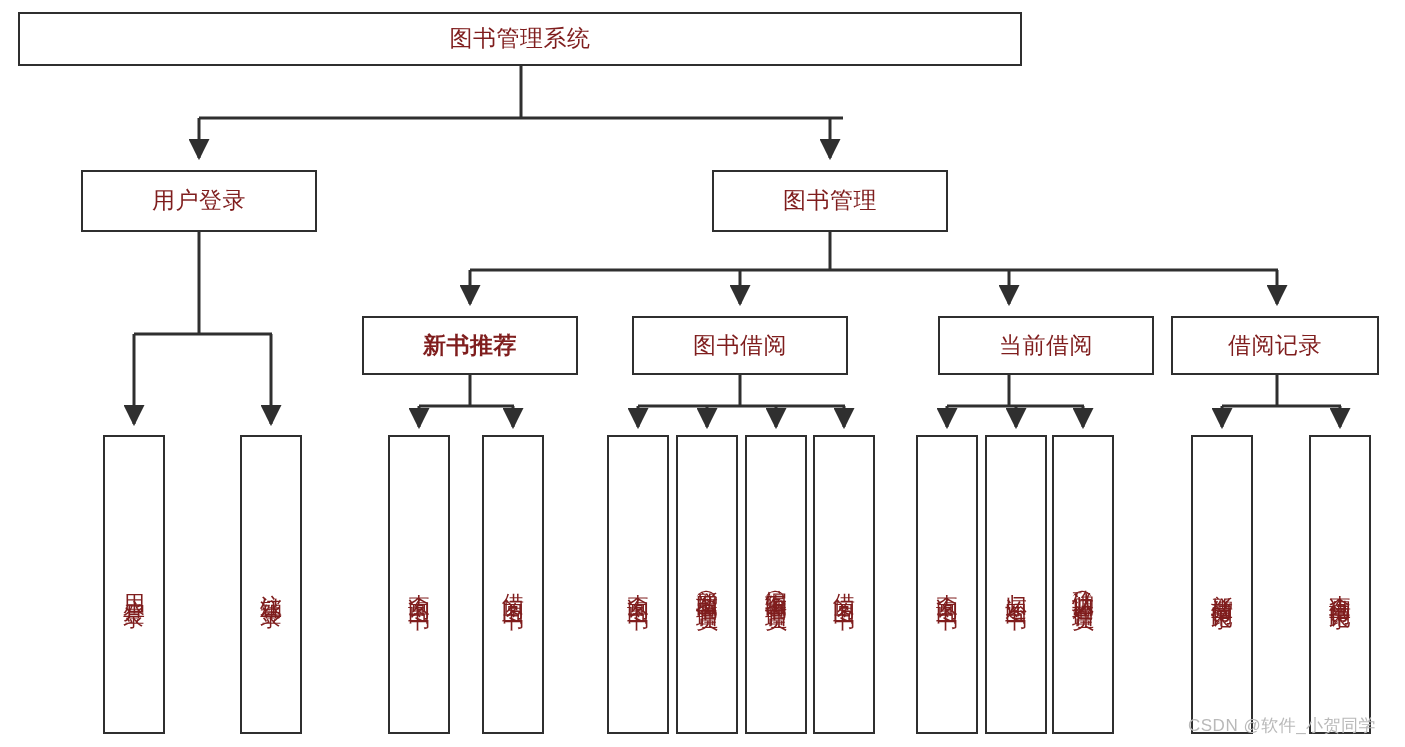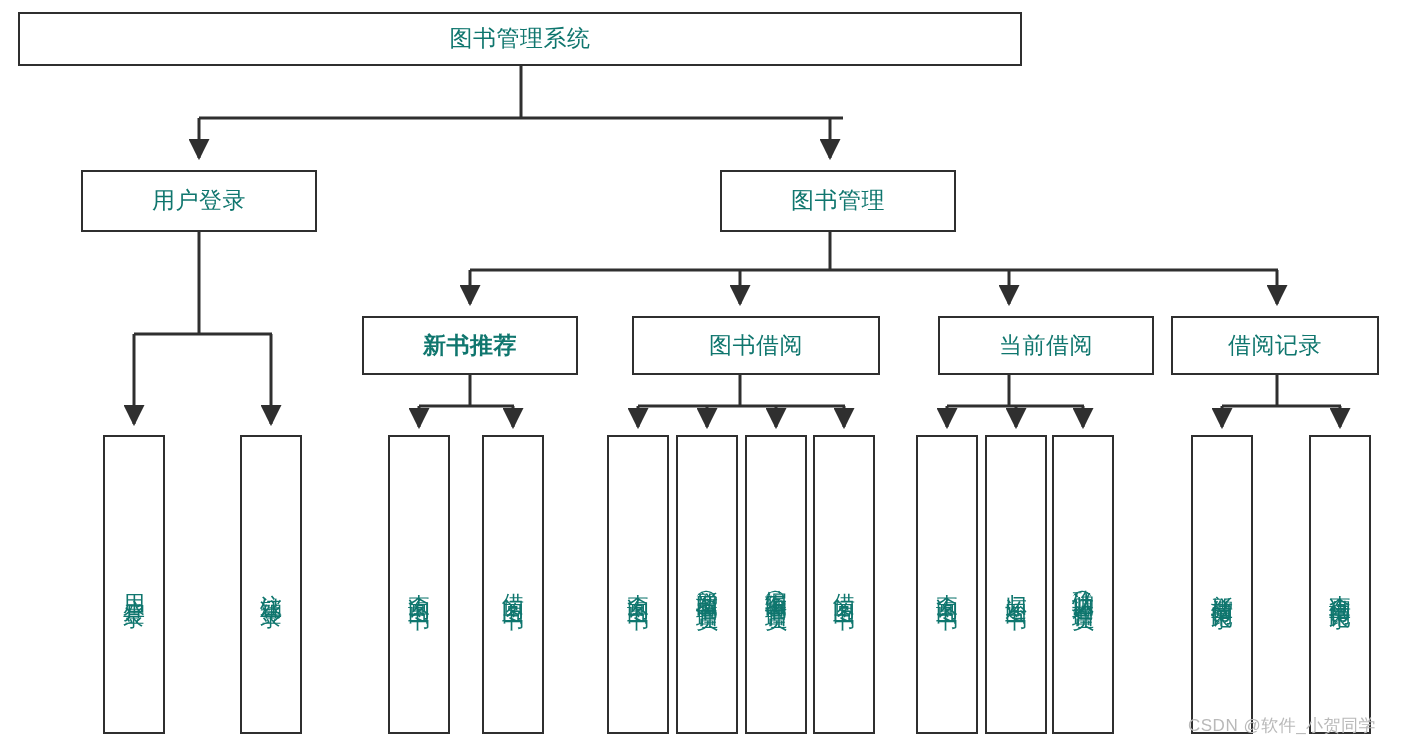--- a/index.html
+++ b/index.html
@@ -30,21 +30,21 @@
     position: absolute;
     box-sizing: border-box;
     background: #ffffff;
     border: 2px solid #2f2f2f;
     display: flex;
     align-items: center;
     justify-content: center;
     z-index: 2;
   }
   .node-label {
-    color: #0f766e;
+    color: #7f1d1d;
     text-align: left;
     line-height: 1.18;
     white-space: pre;
   }
   
   .node.horiz .node-label {
     font-size: 23px;
     letter-spacing: 0.5px;
   }
   .node.root .node-label {
@@ -135,28 +135,28 @@
     </g>
   </svg>
 
   <div class="node root horiz" style="left:18px; top:12px; width:1004px; height:54px;">
     <span class="node-label">图书管理系统</span>
   </div>
 
   <div class="node horiz" style="left:81px; top:170px; width:236px; height:62px;">
     <span class="node-label">用户登录</span>
   </div>
-  <div class="node horiz" style="left:712px; top:170px; width:236px; height:62px;margin-left:8px;">
+  <div class="node horiz" style="left:712px; top:170px; width:236px; height:62px;">
     <span class="node-label">图书管理</span>
   </div>
 
   <div class="node horiz" style="left:362px; top:316px; width:216px; height:59px;font-weight:bold;">
     <span class="node-label">新书推荐</span>
   </div>
-  <div class="node horiz" style="left:632px; top:316px; width:248px; height:59px;">
+  <div class="node horiz" style="left:632px; top:316px; width:216px; height:59px;">
     <span class="node-label">图书借阅</span>
   </div>
   <div class="node horiz" style="left:901px; top:316px; width:216px; height:59px;margin-left:37px;">
     <span class="node-label">当前借阅</span>
   </div>
   <div class="node horiz" style="left:1171px; top:316px; width:208px; height:59px;">
     <span class="node-label">借阅记录</span>
   </div>
 
   <div class="node vert" style="left:103px; top:435px; width:62px; height:299px;">

